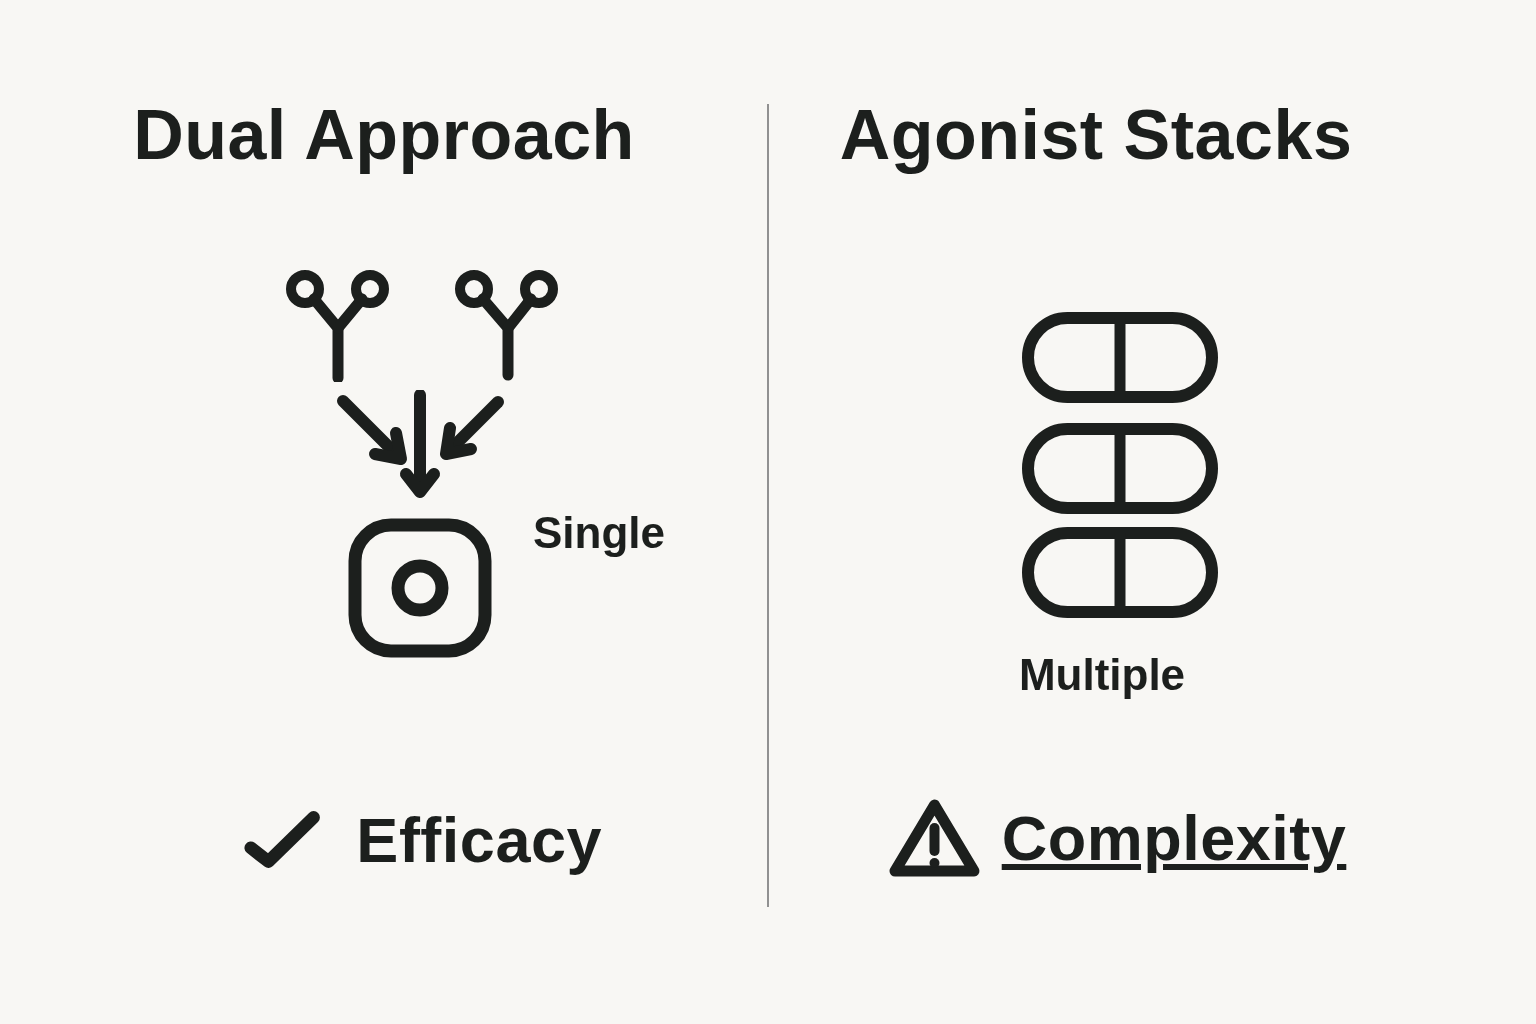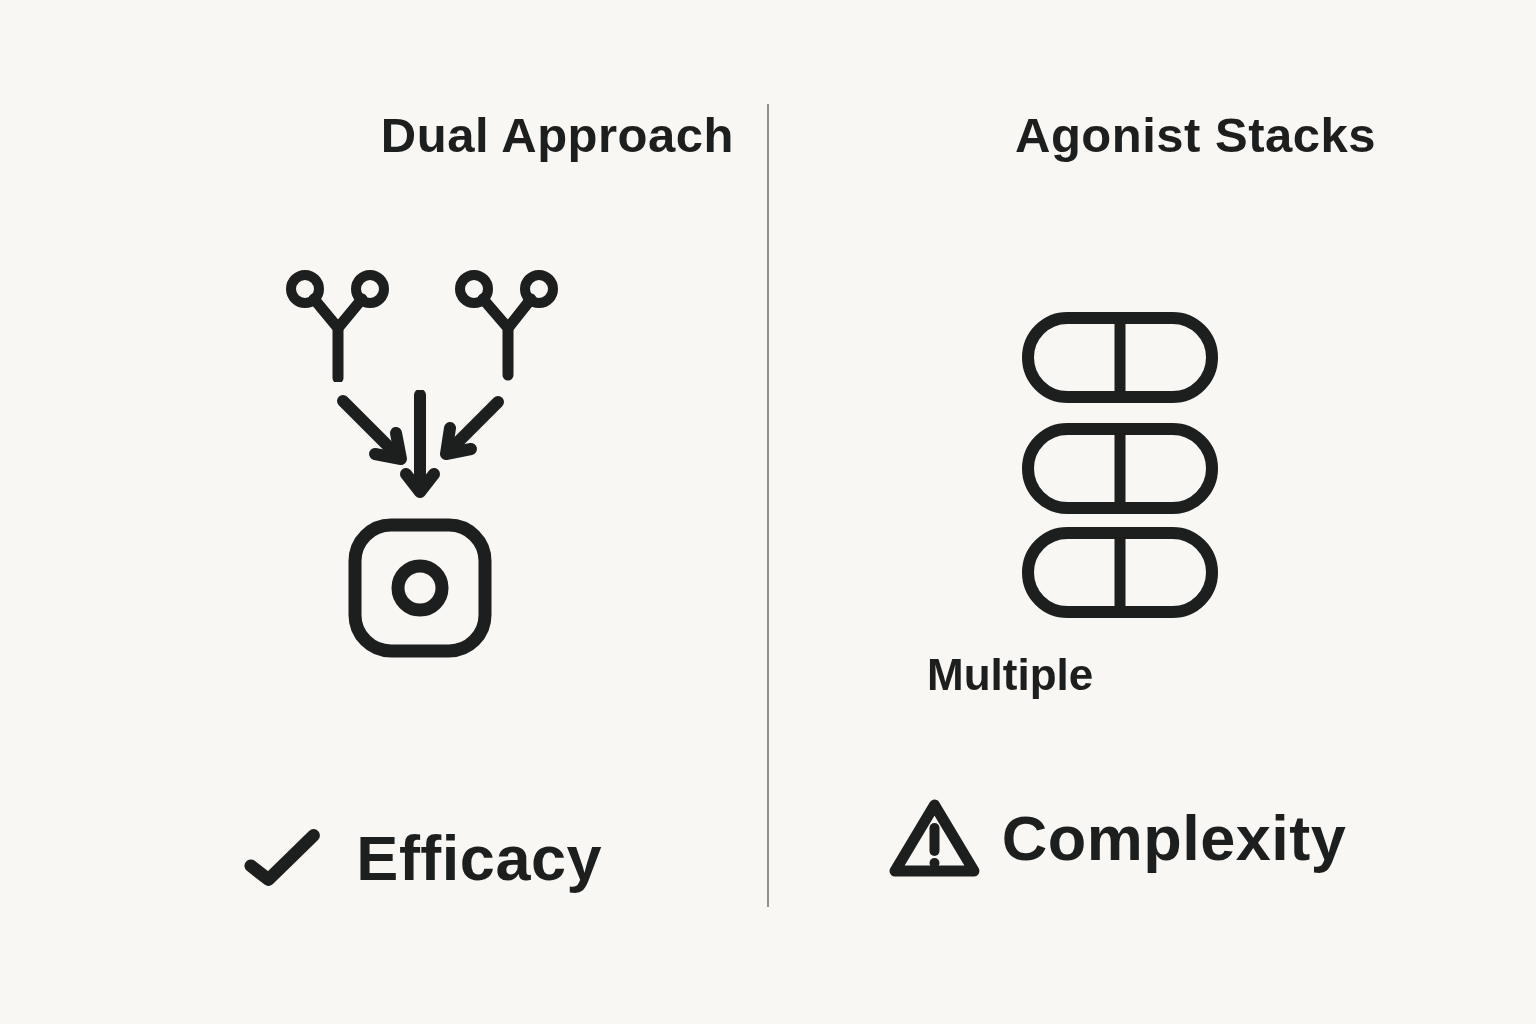--- a/index.html
+++ b/index.html
@@ -24,43 +24,43 @@
   .divider {
     position: absolute;
     left: 767px;
     top: 104px;
     width: 2px;
     height: 803px;
     background: var(--divider);
   }
   .abs { position: absolute; }
   .title {
-    font-size: 49px;
+    font-size: 70px;
     font-weight: 700;
     line-height: 79px;
     letter-spacing: 0.5px;
-    text-align: right;
+    text-align: center;
     color: var(--ink);
   }
   .left-title  { left: 34px;  top: 96px; width: 700px; }
   .right-title { left: 816px; top: 96px; width: 560px; }
   .mol-label {
     font-size: 44px;
     font-weight: 600;
     color: var(--ink);
   }
   .single-label   { left: 533px; top: 512px; line-height: 42px; text-align: left; }
-  .multiple-label { left: 927px; top: 650px; width: 300px; line-height: 50px; text-align: left; }
+  .multiple-label { left: 952px; top: 650px; width: 300px; line-height: 50px; text-align: center; }
   .tag-row {
     display: flex;
     align-items: center;
     justify-content: center;
   }
-  .efficacy-row   { left: 242px; top: 814px; width: 360px; height: 88px; gap: 34px; text-align: center; }
-  .complexity-row { left: 880px; top: 790px; width: 473px; height: 96px; gap: 20px; }
+  .efficacy-row   { left: 242px; top: 796px; width: 360px; height: 88px; gap: 34px; text-align: center; }
+  .complexity-row { left: 880px; top: 790px; width: 473px; height: 96px; gap: 20px; text-decoration: underline; }
   .tag-label {
     font-size: 63px;
     font-weight: 700;
     letter-spacing: 0.5px;
     color: var(--ink);
     white-space: nowrap;
   }
   svg { display: block; color: var(--ink); }
   .receptors-svg { left: 286px;  top: 268px; }
   .arrows-svg    { left: 330px;  top: 390px; }
@@ -102,20 +102,21 @@
       <path d="M168 12 L120 60" stroke-width="12"></path>
       <path d="M141 59 L116 64 L120 38" stroke-width="12"></path>
     </svg>
 
     <svg class="abs molecule-svg" width="148" height="144" viewBox="0 0 148 144" fill="none" stroke="currentColor">
       <rect x="9" y="9" width="130" height="126" rx="36" stroke-width="13"></rect>
       <circle cx="74" cy="72" r="22" stroke-width="13"></circle>
     </svg>
 
     <div class="abs mol-label single-label">
+      <div>Single</div>
     </div>
 
     <div class="abs tag-row efficacy-row">
       <svg width="82" height="64" viewBox="0 0 82 64" fill="none" stroke="currentColor" stroke-linecap="round" stroke-linejoin="round">
         <path d="M9 40 L27 54 L73 9" stroke-width="13"></path>
       </svg>
       <span class="tag-label">Efficacy</span>
     </div>
 
   </section>

